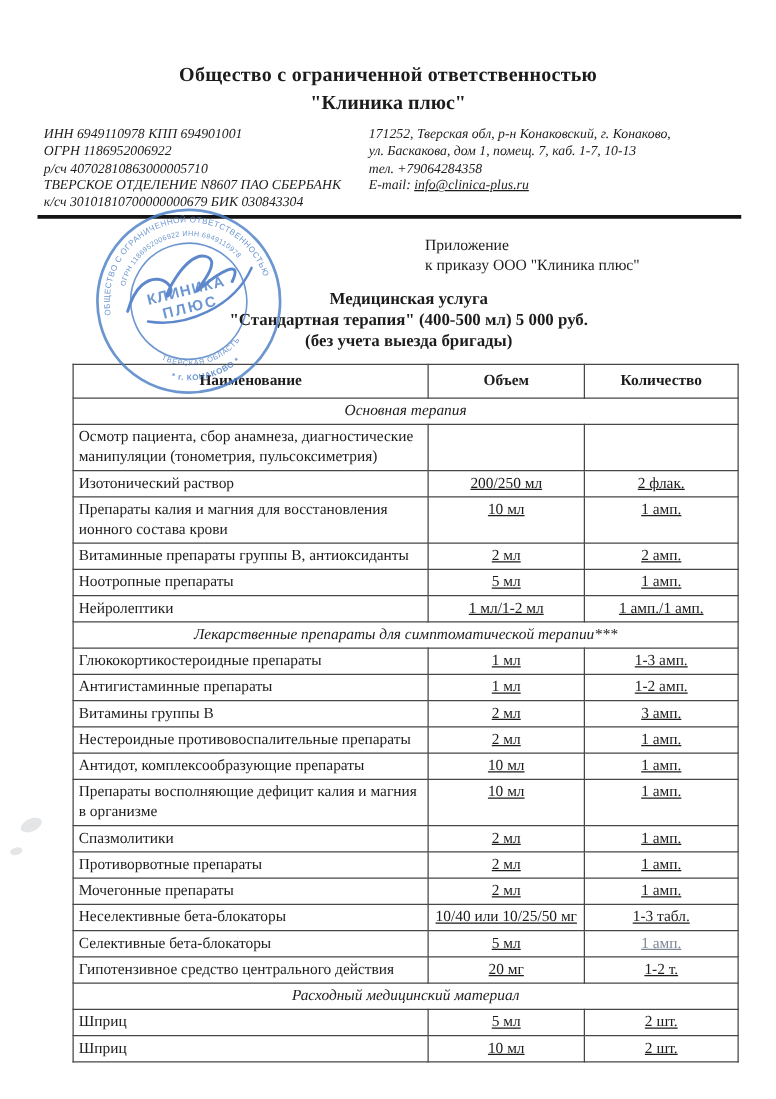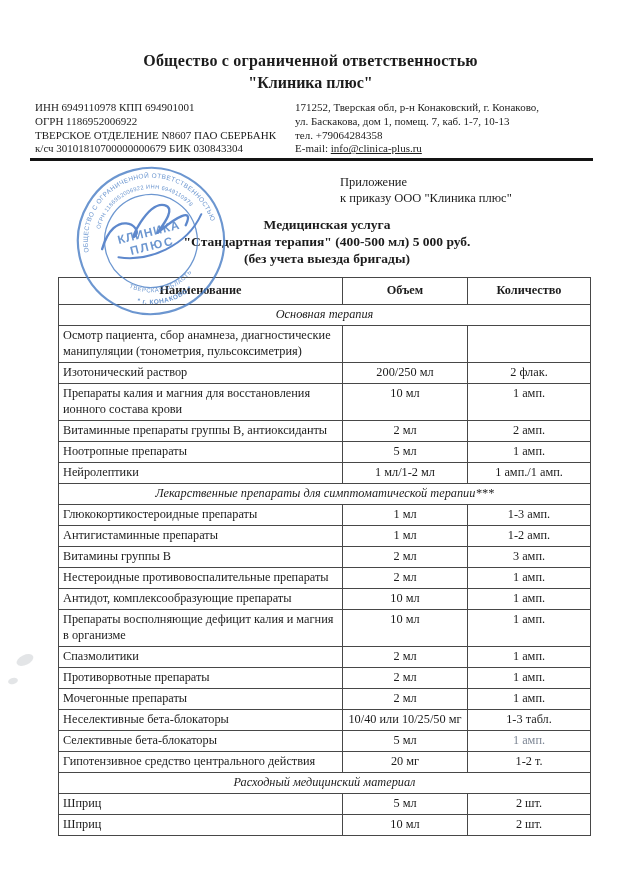--- a/index.html
+++ b/index.html
@@ -23,20 +23,21 @@
     font-weight:bold;
     font-size:16px;
     margin-top:4px;
   }
   .req-row{
     display:flex;
     margin-top:9px;
     padding-left:35px;
     font-size:11px;
     line-height:13.8px;
+    font-style:italic;
   }
   .req-left{width:260px;}
   .req-right{width:300px;}
   .email{text-decoration:underline;}
   .hr-thick{
     margin:2px 28px 0 30px;
     height:3px;
     background:#141414;
   }
   .annex{
@@ -64,21 +65,21 @@
     border:1px solid #474747;
     padding:2px 4px;
     vertical-align:top;
     line-height:1.3;
   }
   table.doc th{
     font-weight:bold;
     text-align:center;
     padding:5px 4px;
   }
-  td.volume-cell, td.qty-cell{text-align:center;}
+  td.volume-cell, td.qty-cell{text-align:center;text-decoration:underline;}
   td.section-cell{text-align:center;padding:2px;font-style:italic;}
   td.faded{color:#7e8795;}
   .stamp{
     position:absolute;
     left:50px;top:162px;
     width:202px;height:158px;
     opacity:.82;
     pointer-events:none;
   }
   .smudge{
@@ -95,20 +96,21 @@
 
 <div class="page">
 
   <div class="org-title">Общество с ограниченной ответственностью</div>
   <div class="org-name">"Клиника плюс"</div>
 
   <div class="req-row">
     <div class="req-left">
       <div>ИНН 6949110978 КПП 694901001</div>
       <div>ОГРН   1186952006922</div>
+      <div>р/сч 40702810863000005710</div>
       <div>ТВЕРСКОЕ ОТДЕЛЕНИЕ N8607 ПАО СБЕРБАНК</div>
       <div>к/сч 30101810700000000679 БИК 030843304</div>
     </div>
     <div class="req-right">
       <div>171252, Тверская обл, р-н Конаковский, г. Конаково,</div>
       <div>ул. Баскакова, дом 1, помещ. 7, каб. 1-7, 10-13</div>
       <div>тел. +79064284358</div>
       <div><span>E-mail: </span><span class="email">info@clinica-plus.ru</span></div>
     </div>
   </div>

